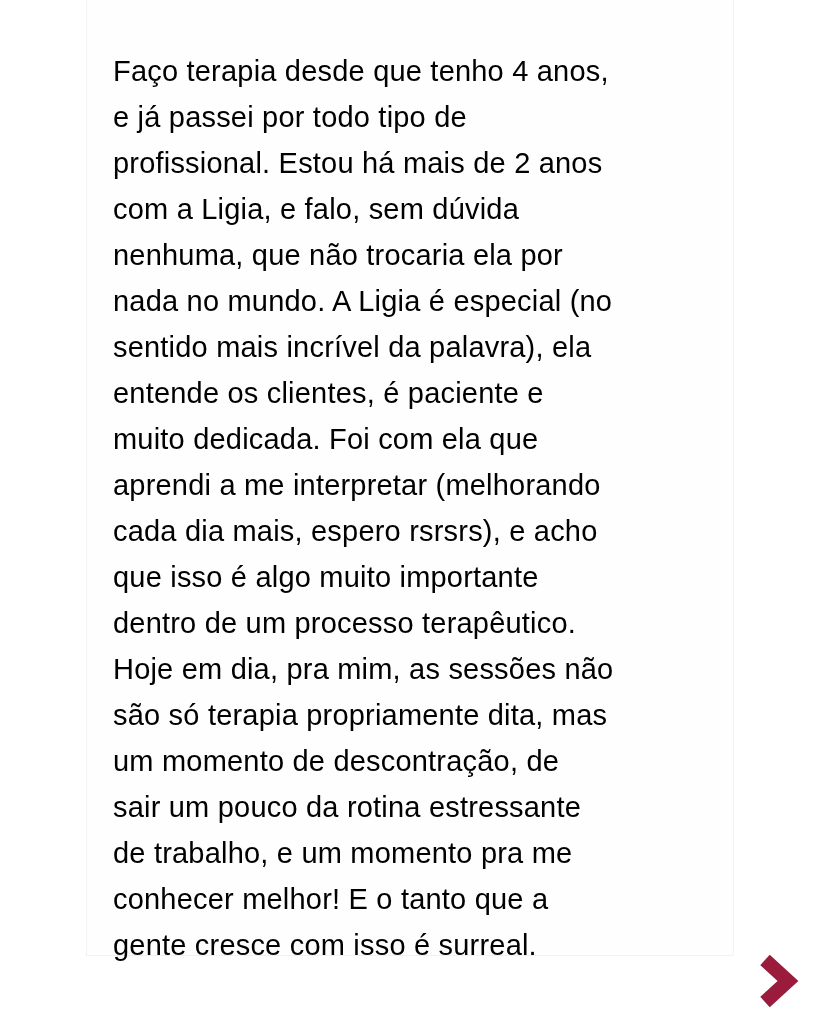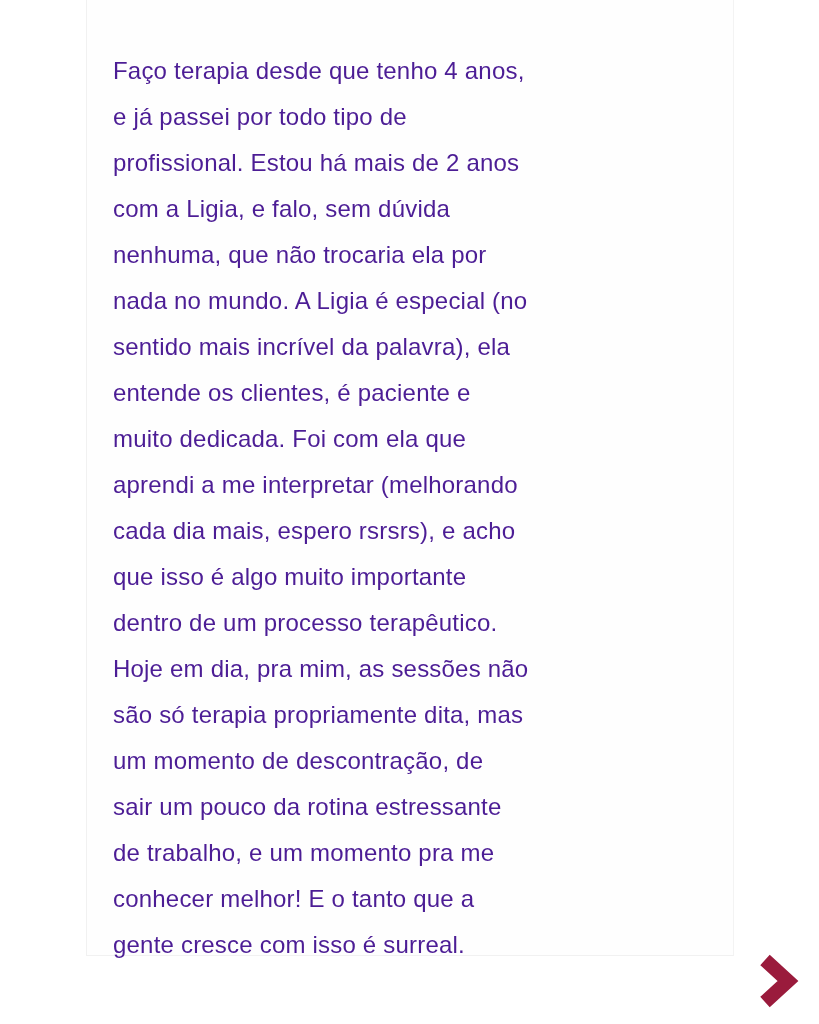--- a/index.html
+++ b/index.html
@@ -24,24 +24,24 @@
     border-left: 1px solid #f1f1f1;
     border-right: 1px solid #f3f3f3;
     border-bottom: 1px solid #f1f1f1;
     box-sizing: border-box;
   }
   .testimonial-text {
     position: absolute;
     left: 113px;
     top: 48px;
     width: 620px;
-    font-size: 24px;
+    font-size: 29px;
     line-height: 46px;
     letter-spacing: 0.2px;
-    color: #4c1d95;
+    color: #000000;
     white-space: pre-line;
   }
   .next-arrow-button {
     position: absolute;
     left: 752px;
     top: 951px;
     width: 52px;
     height: 60px;
     background: transparent;
     border: none;

